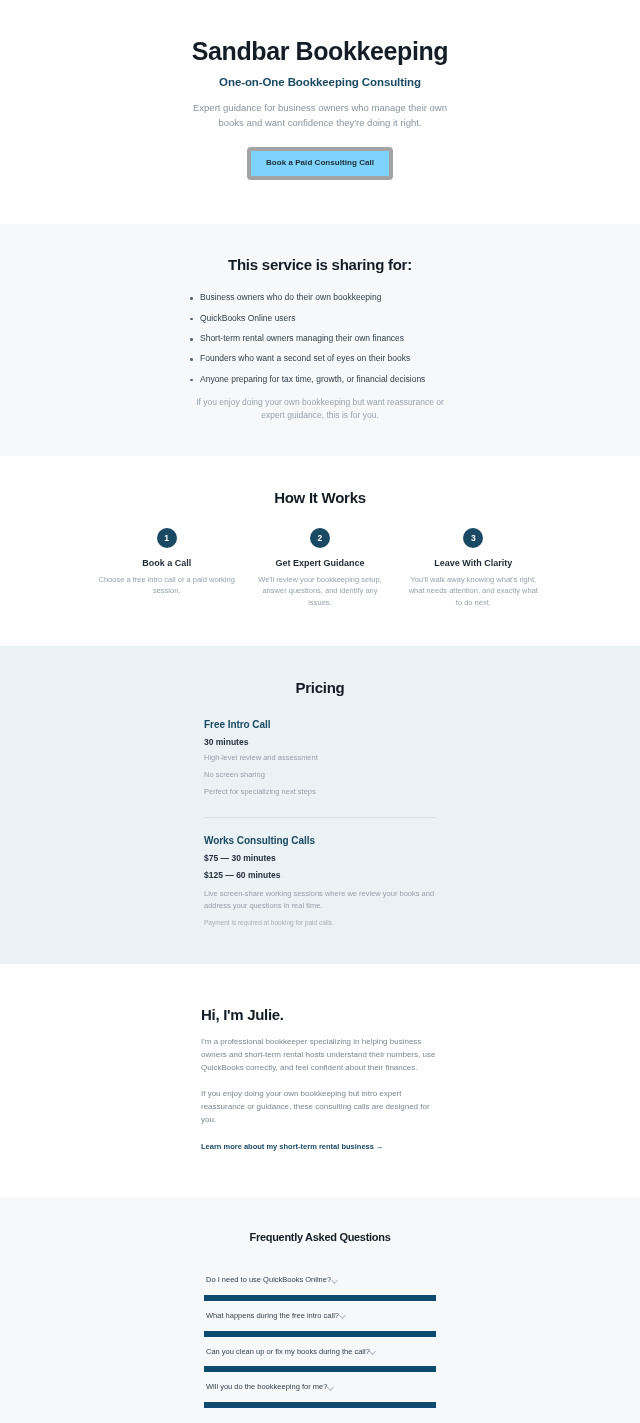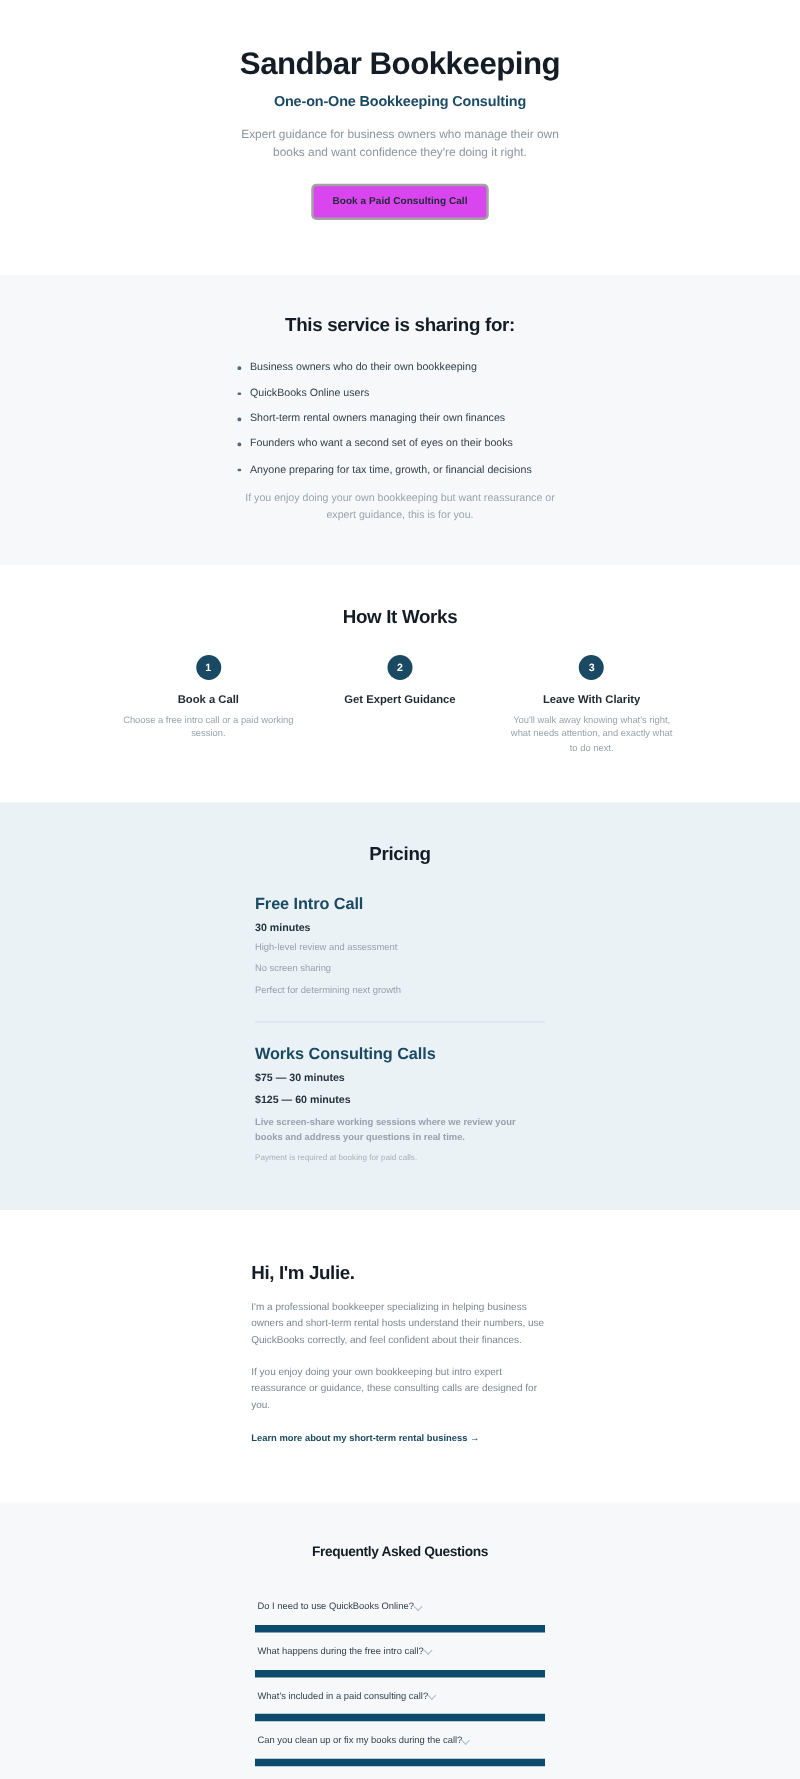--- a/index.html
+++ b/index.html
@@ -34,21 +34,21 @@
     margin-top:13px; font-size:9.5px; color:#8a94a0;
     line-height:1.55; max-width:280px; margin-left:auto; margin-right:auto;
   }
   .btn-row { margin-top:17px; display:flex; justify-content:center; gap:10px; }
   .btn {
     font-size:8px; font-weight:bold; letter-spacing:0.05px;
     padding:8px 15px; border-radius:4px; cursor:pointer;
     white-space:nowrap; line-height:1.1; display:inline-block;
   }
   .btn-primary { background:#1a4963; color:#ffffff; border:1px solid #1a4963; }
-  .btn-outline { background:#d946ef; color:#1f2933; border:2px solid #a3a3a3; }
+  .btn-outline { background:#7dd3fc; color:#1f2933; border:4px solid #a3a3a3; }
 
   
   .sec-title {
     text-align:center; font-size:15px; font-weight:bold;
     color:#141c26; letter-spacing:-0.25px;
   }
   .sec-title-lg {
     text-align:center; font-size:11px; font-weight:bold;
     color:#141c26; letter-spacing:-0.3px;
   }
@@ -80,30 +80,30 @@
     margin-top:10px; font-size:9px; font-weight:bold; color:#1f2933;
   }
   .step-desc {
     margin-top:6px; font-size:7.5px; color:#99a2ad; line-height:1.5;
     padding:0 4px;
   }
 
   
   .price-wrap { max-width:232px; margin:23px auto 0; }
   .price-name {
-    font-size:13px; font-weight:bold; color:#1a4963; letter-spacing:-0.05px;
+    font-size:10px; font-weight:bold; color:#1a4963; letter-spacing:-0.05px;
   }
   .price-line {
     margin-top:7px; font-size:8.5px; font-weight:bold; color:#25303d;
   }
   .price-feat {
     margin-top:6px; font-size:7.5px; color:#98a1ac; line-height:1.45;
   }
   .price-body {
-    margin-top:8px; font-size:7.5px; color:#98a1ac; line-height:1.6;font-weight:bold;
+    margin-top:8px; font-size:7.5px; color:#98a1ac; line-height:1.6;
   }
   .price-fine { margin-top:7px; font-size:6.5px; color:#a8b0ba; }
   .price-div { height:1px; background:#d7e2e8; margin:20px 0 17px; }
 
   
   .about { padding:42px 0 44px; }
   .about-wrap { max-width:238px; margin:0 auto; }
   .about-title {
     font-size:15px; font-weight:bold; color:#141c26; letter-spacing:-0.3px;
   }
@@ -164,41 +164,42 @@
       <h2 class="sec-title">How It Works</h2>
       <div class="steps">
         <div class="step">
           <div class="step-circle">1</div>
           <div class="step-title">Book a Call</div>
           <div class="step-desc">Choose a free intro call or a paid working session.</div>
         </div>
         <div class="step">
           <div class="step-circle">2</div>
           <div class="step-title">Get Expert Guidance</div>
+          <div class="step-desc">We'll review your bookkeeping setup, answer questions, and identify any issues.</div>
         </div>
         <div class="step">
           <div class="step-circle">3</div>
           <div class="step-title">Leave With Clarity</div>
           <div class="step-desc">You'll walk away knowing what's right, what needs attention, and exactly what to do next.</div>
         </div>
       </div>
     </div>
   </section>
 
   <section class="section bg-blue" style="padding:33px 0 38px;">
     <div class="inner">
       <h2 class="sec-title">Pricing</h2>
       <div class="price-wrap">
 
         <div>
           <div class="price-name">Free Intro Call</div>
           <div class="price-line">30 minutes</div>
           <div class="price-feat">High-level review and assessment</div>
           <div class="price-feat">No screen sharing</div>
-          <div class="price-feat">Perfect for determining next growth</div>
+          <div class="price-feat">Perfect for specializing next steps</div>
         </div>
 
         <div class="price-div"></div>
 
         <div>
           <div class="price-name">Works Consulting Calls</div>
           <div class="price-line">$75 — 30 minutes</div>
           <div class="price-line">$125 — 60 minutes</div>
           <div class="price-body">Live screen-share working sessions where we review your books and address your questions in real time.</div>
           <div class="price-fine">Payment is required at booking for paid calls.</div>
@@ -223,24 +224,20 @@
       <div class="faq-list">
         <div class="faq-item">
           <span class="faq-q">Do I need to use QuickBooks Online?</span>
           <span class="chev"></span>
         </div>
         <div class="faq-item">
           <span class="faq-q">What happens during the free intro call?</span>
           <span class="chev"></span>
         </div>
         <div class="faq-item">
-          <span class="faq-q">What's included in a paid consulting call?</span>
-          <span class="chev"></span>
-        </div>
-        <div class="faq-item">
           <span class="faq-q">Can you clean up or fix my books during the call?</span>
           <span class="chev"></span>
         </div>
         <div class="faq-item">
           <span class="faq-q">Will you do the bookkeeping for me?</span>
           <span class="chev"></span>
         </div>
         <div class="faq-item">
           
           

